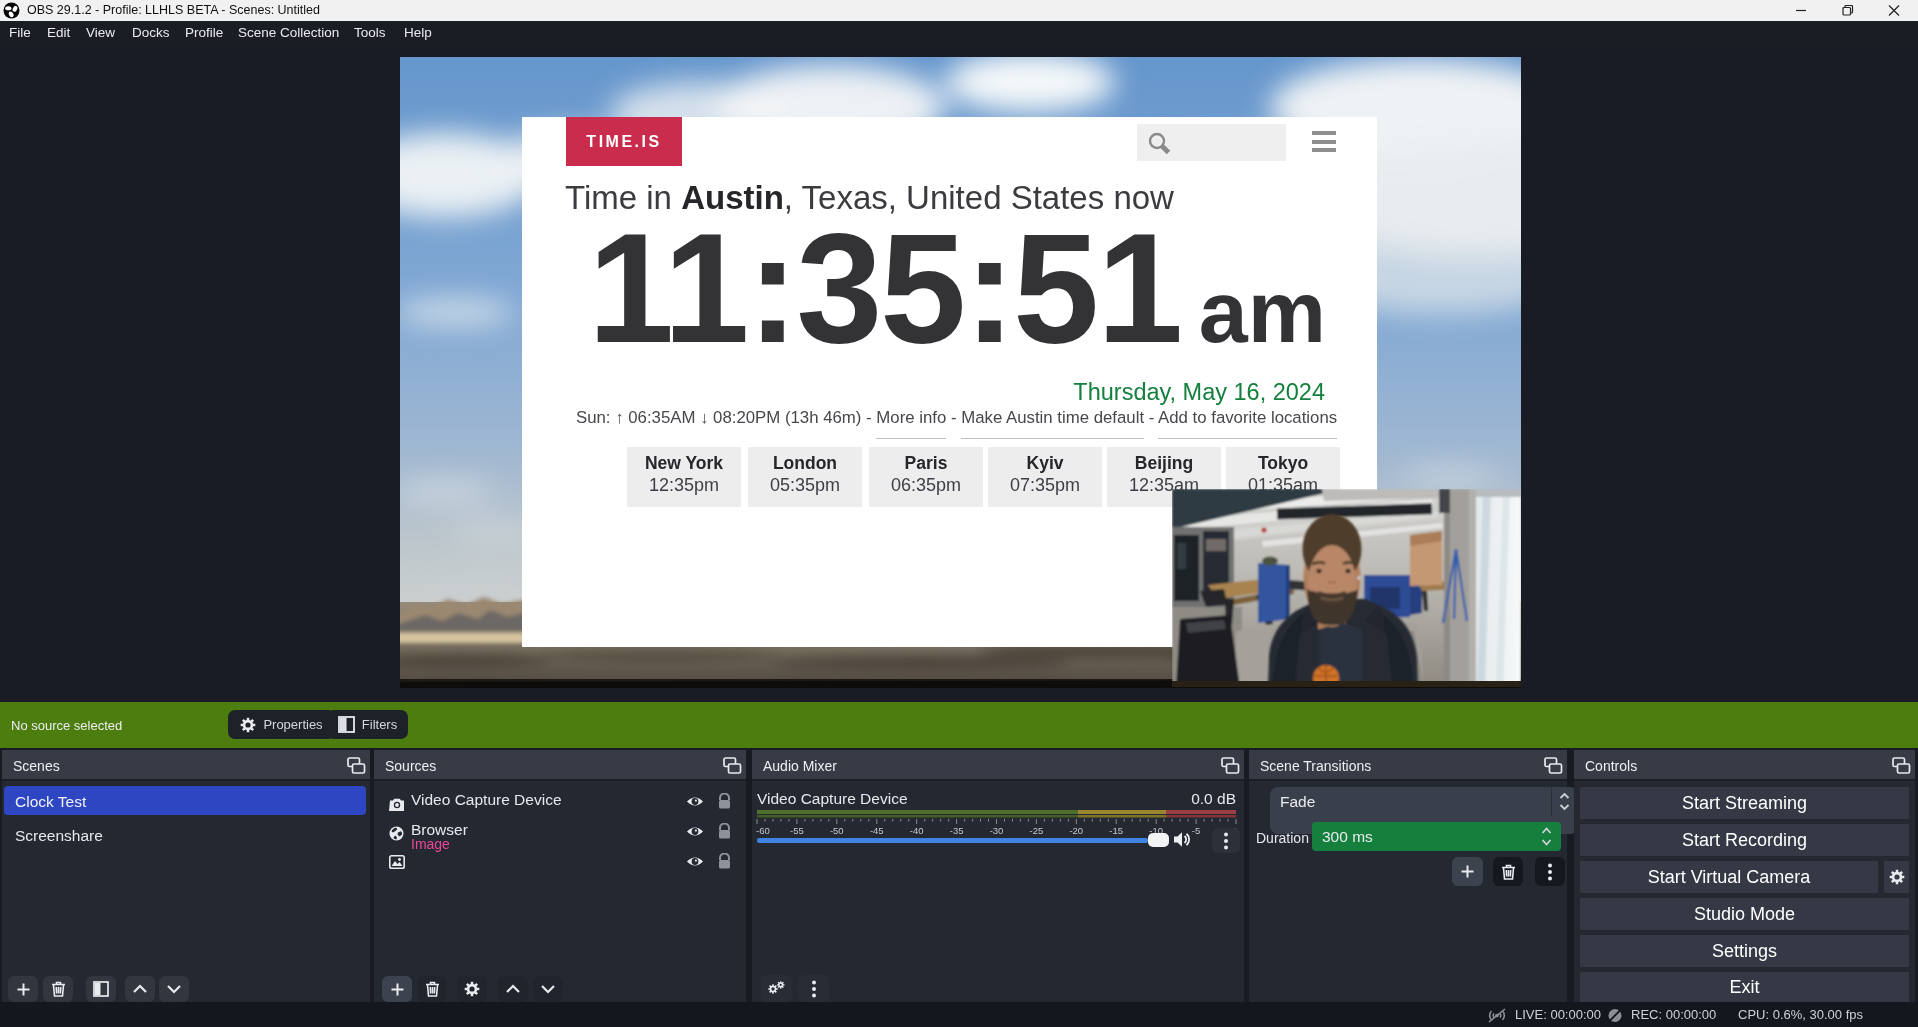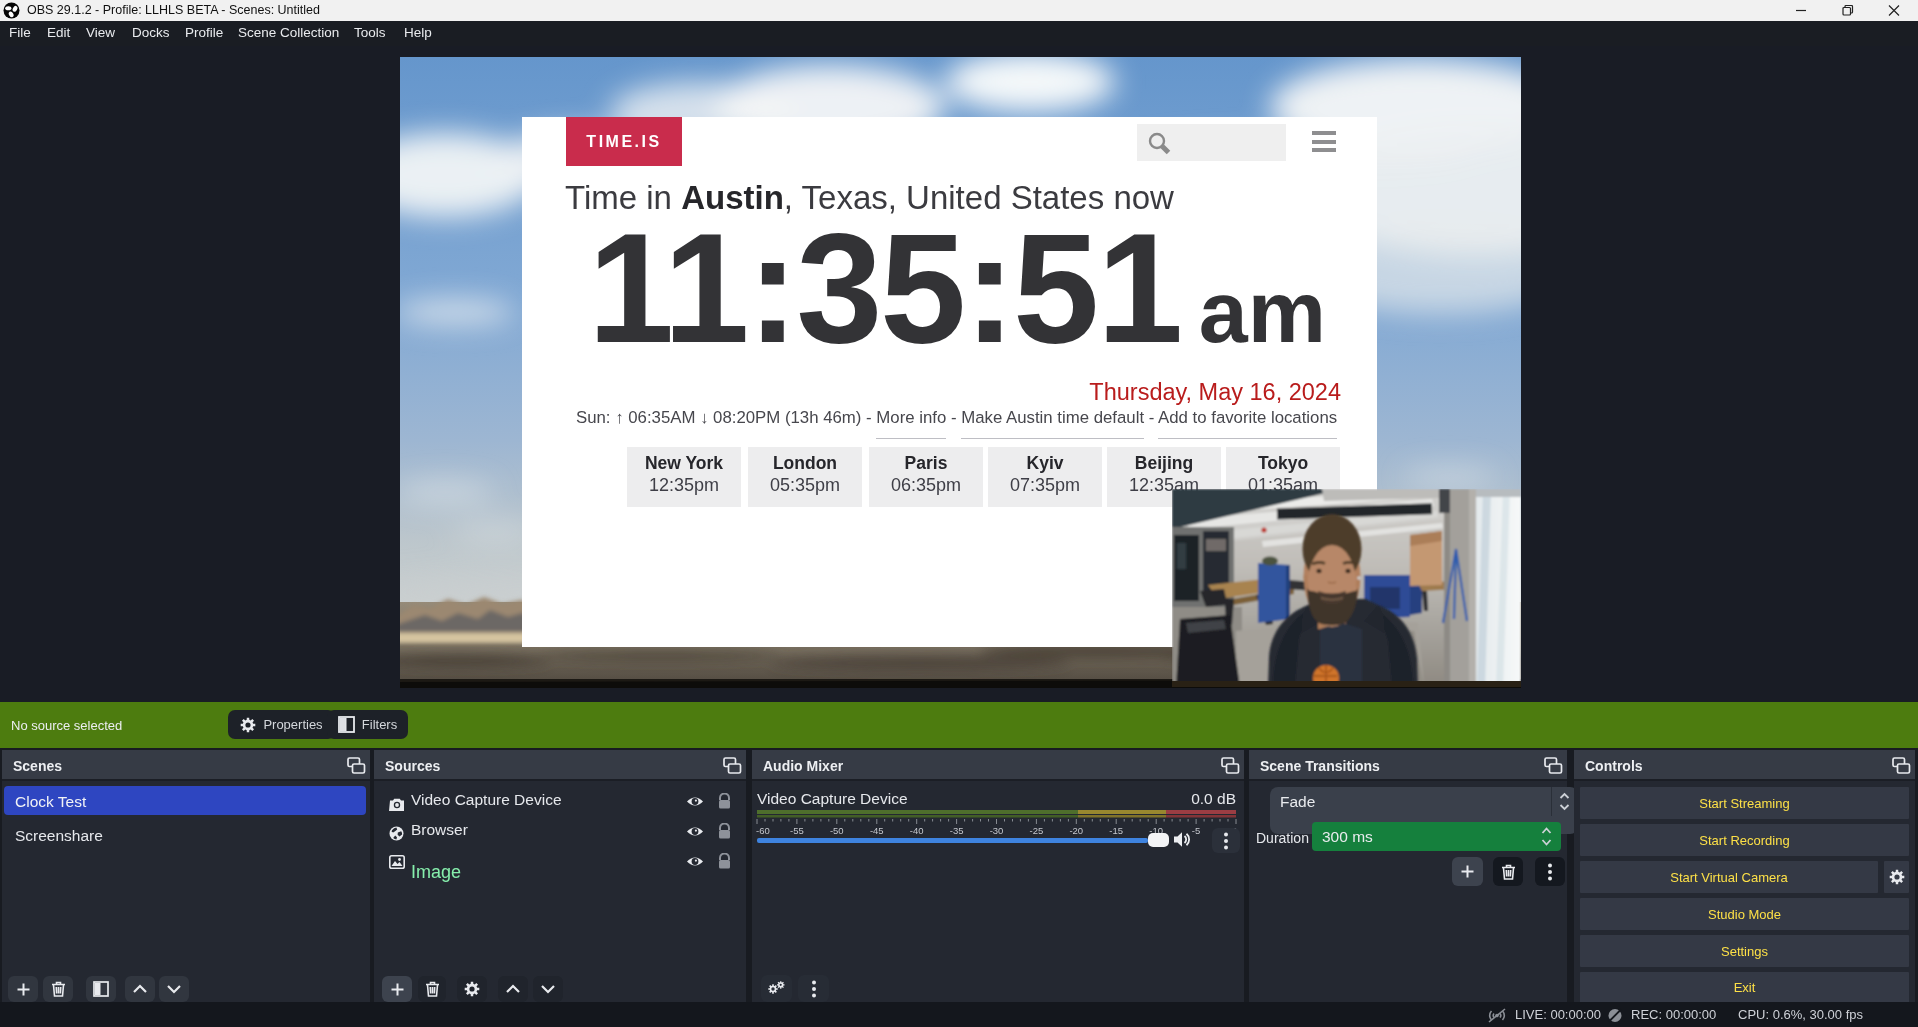--- a/index.html
+++ b/index.html
@@ -13,39 +13,39 @@
 
 #preview{left:0;top:46px;width:1918px;height:656px;background:#191c25}
 #video{left:400px;top:11px;width:1121px;height:631px;background:#8fb0d4;overflow:hidden}
 
 #win{left:122px;top:60px;width:855px;height:530px;background:#fff}
 #logo{left:44px;top:0;width:116px;height:49px;background:#c92c4c;color:#fff;font-weight:bold;font-size:16px;letter-spacing:2.5px;text-align:center;line-height:49px}
 #search{left:615px;top:7px;width:149px;height:37px;background:#efefef}
 #heading{left:43px;top:62px;font-size:33px;color:#3b3b40;white-space:nowrap}
 #clock{left:66px;top:94px;font-size:155px;font-weight:bold;color:#333336;letter-spacing:-2.4px;line-height:1;white-space:nowrap}
 #ampm{font-size:88px;letter-spacing:0;margin-left:18px}
-#dateline{right:36px;top:262px;font-size:23.5px;color:#b91c1c}
+#dateline{right:52px;top:262px;font-size:23.5px;color:#15803d}
 #sunline{left:54px;top:291px;font-size:16.8px;color:#47474d;white-space:nowrap}
 #sunline .u{border-bottom:1px solid #bebec4;padding-bottom:11px}
 .citybox{top:330px;width:114px;height:60px;background:#ededee;text-align:center}
 .citybox .cn{font-weight:bold;font-size:17.5px;color:#26262b;margin-top:6px}
 .citybox .ct{font-size:18px;color:#3e3e46;margin-top:1px}
 
 #srcbar{left:0;top:702px;width:1918px;height:46px;background:#4d7c0f}
 #srcbar .lbl{left:11px;top:16px;font-size:13px;color:#eceef1}
 .tbtn{position:absolute;top:8px;height:29px;background:#1d2128;border-radius:7px;color:#d4d7dc;font-size:13px;display:flex;align-items:center;justify-content:center;gap:7px}
 
 .panel{position:absolute;top:750px;height:252px;background:#242831}
 .phead{position:absolute;left:0;top:0;right:0;height:31px;background:#363b45;border-bottom:2px solid #1b1e25}
-.phead .t{position:absolute;left:11px;top:8px;font-weight:bold;font-size:14px;color:#edeff2}
+.phead .t{position:absolute;left:11px;top:8px;font-weight:normal;font-size:14px;color:#edeff2}
 .dockico{position:absolute;right:4px;top:7px}
 .pbtn{position:absolute;background:#31363f;border-radius:6px;display:flex;align-items:center;justify-content:center}
 .pbtn.dis{background:#20242c}
 .pbtn.lit{background:#3d434e}
-.cbtn{background:#343945;border-radius:1px;color:#fde047;font-size:13px;display:flex;align-items:center;justify-content:center}
+.cbtn{background:#343945;border-radius:1px;color:#ffffff;font-size:18px;display:flex;align-items:center;justify-content:center}
 
 #statusbar{left:0;top:1002px;width:1918px;height:25px;background:#14171d;color:#ced1d7;font-size:13px}
 #statusbar span{position:absolute;top:5px}
 </style></head><body>
 
 <div class="a" id="titlebar">
  <svg class="a" style="left:3px;top:2px" width="17" height="17" viewBox="0 0 17 17">
   <circle cx="8.5" cy="8.5" r="8" fill="#060606"></circle>
   <ellipse cx="8.16" cy="12.39" rx="2.1" ry="3.1" fill="#fff" transform="rotate(150 8.16 12.39)"></ellipse>
   <ellipse cx="5.31" cy="6.26" rx="2.1" ry="3.1" fill="#fff" transform="rotate(270 5.31 6.26)"></ellipse>
@@ -345,21 +345,21 @@
  <div class="a" style="left:15px;top:76px"><svg width="15" height="15" viewBox="0 0 15 15">
         <circle cx="7.5" cy="7.5" r="7" fill="#e8eaee"></circle>
         <path d="M3,4.2 q2,-2.6 4.4,-2.6 l0.8,1.8 -1.8,1.6 -2.2,1.4 -1.6,-0.6 z M8.8,6.4 l3.4,-1.2 q1,1.4 0.9,3.2 l-2.6,2 -1.9,-1.6 z M6.2,9.6 l1.8,1.6 -0.6,2.3 q-1.8,-0.2 -3.2,-1.4 z" fill="#242831"></path>
       </svg></div>
  <div class="a" style="left:37px;top:71px;font-size:15.5px;color:#e6e8ec">Browser</div>
  <div class="a" style="left:15px;top:105px"><svg width="16" height="14" viewBox="0 0 16 14">
         <rect x="0.8" y="0.8" width="14.4" height="12.4" rx="1.8" fill="none" stroke="#e8eaee" stroke-width="1.6"></rect>
         <path d="M2.5,11 L6,6 L8.5,9 L10.5,7 L13.5,11 Z" fill="#e8eaee"></path>
         <circle cx="10.5" cy="4.5" r="1.4" fill="#e8eaee"></circle>
       </svg></div>
- <div class="a" style="left:37px;top:112px;font-size:18px;color:#86efac">Image</div>
+ <div class="a" style="left:37px;top:86px;font-size:14px;color:#ec4899">Image</div>
  <svg class="a" style="left:312px;top:45px" width="18" height="13" viewBox="0 0 18 13">
       <path d="M1,6.5 Q9,-1.5 17,6.5 Q9,14.5 1,6.5 Z" fill="#e8eaee"></path>
       <circle cx="9" cy="6.5" r="3.4" fill="#242831"></circle>
       <circle cx="9.9" cy="5.6" r="1.1" fill="#e8eaee"></circle>
     </svg>
  <svg class="a" style="left:312px;top:75px" width="18" height="13" viewBox="0 0 18 13">
       <path d="M1,6.5 Q9,-1.5 17,6.5 Q9,14.5 1,6.5 Z" fill="#e8eaee"></path>
       <circle cx="9" cy="6.5" r="3.4" fill="#242831"></circle>
       <circle cx="9.9" cy="5.6" r="1.1" fill="#e8eaee"></circle>
     </svg>

